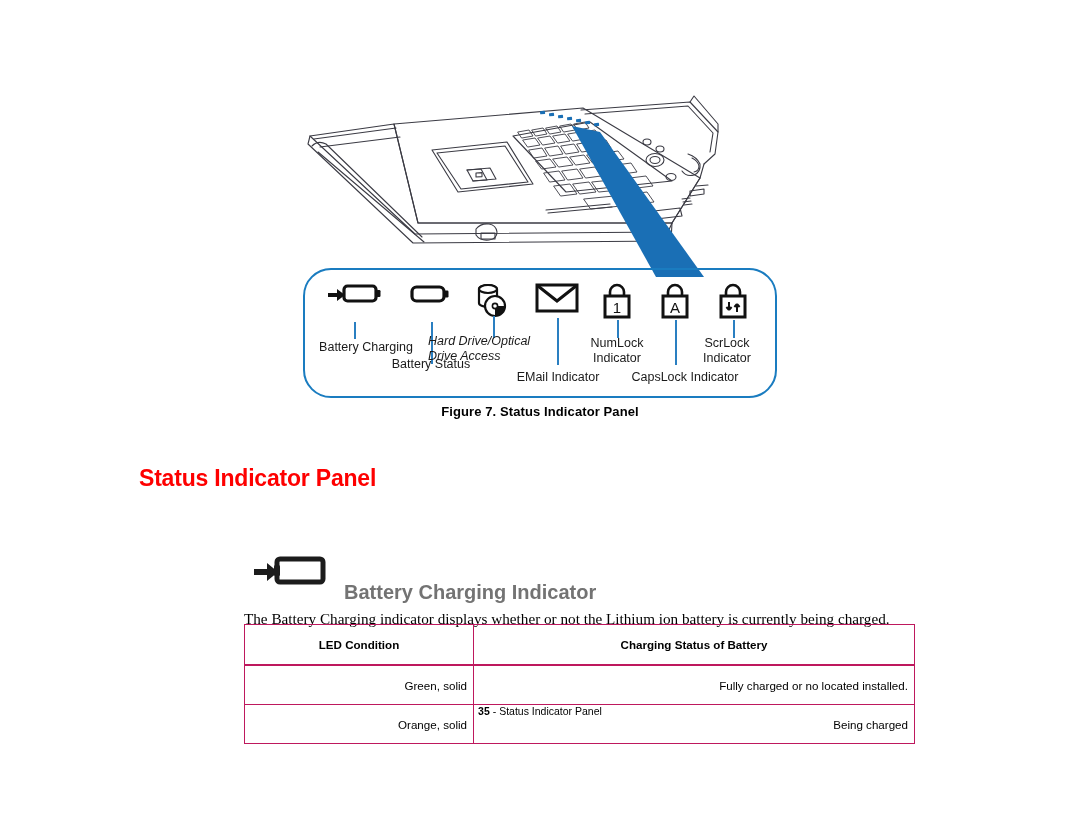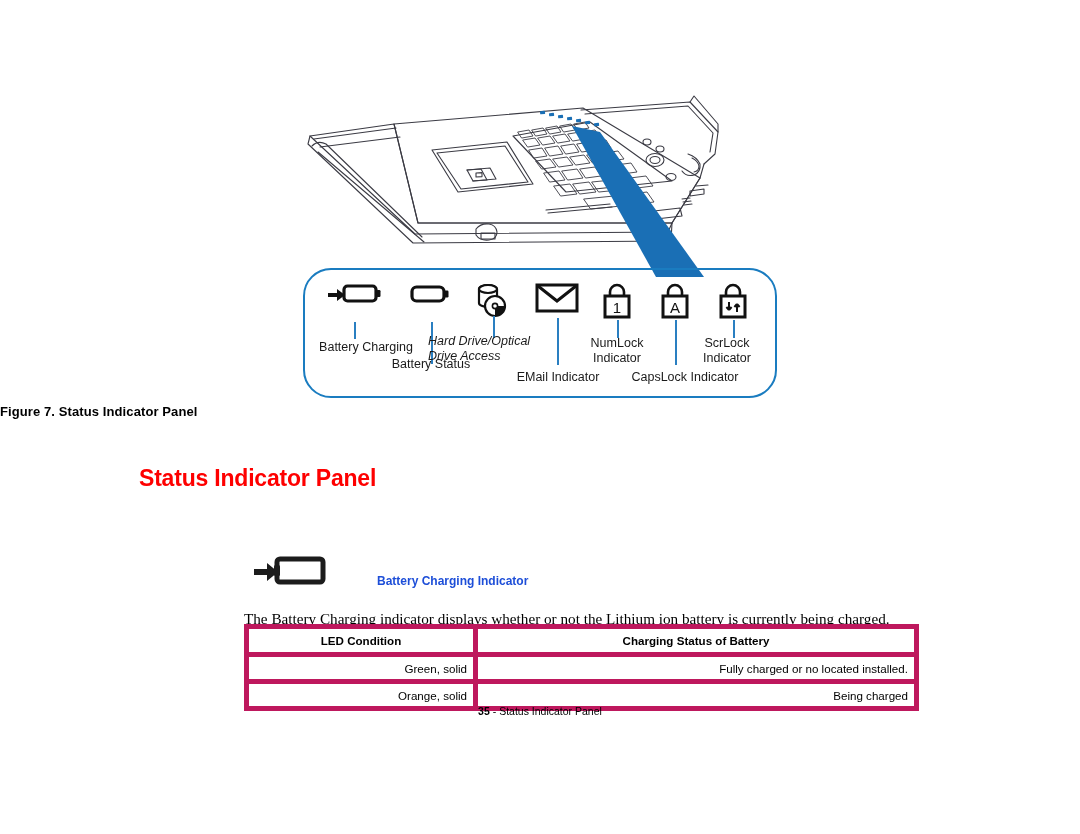--- a/index.html
+++ b/index.html
@@ -73,21 +73,21 @@
     text-align: center;
     transform: translateX(-50%);
   }
 
   
   .figure-caption {
     position: absolute;
     left: 0;
     top: 404px;
     width: 1080px;
-    text-align: left;
+    text-align: center;
     font-family: "Liberation Sans", "DejaVu Sans", sans-serif;
     font-weight: bold;
     font-size: 13px;
     color: #000;
     letter-spacing: 0.1px;
   }
 
   
   .section-heading {
     position: absolute;
@@ -117,44 +117,44 @@
   
   .subhead-icon {
     position: absolute;
     left: 252px;
     top: 556px;
     width: 80px;
     height: 30px;
   }
   .subheading {
     position: absolute;
-    left: 377px;
+    left: 344px;
     top: 564px;
     font-family: "Liberation Sans", "DejaVu Sans", sans-serif;
     font-weight: bold;
-    font-size: 12px;
-    color: #1d4ed8;
+    font-size: 20px;
+    color: #737373;
   }
 
   
   .led-table {
     position: absolute;
     left: 244px;
     top: 624px;
     width: 670px;
     border-collapse: collapse;
     font-family: "Liberation Sans", "DejaVu Sans", sans-serif;
     table-layout: fixed;
   }
   .led-table th,
   .led-table td {
-    border: 5px solid #be185d;
+    border: 1px solid #be185d;
     font-size: 11.6px;
     color: #000;
-    padding: 4px 6px;
+    padding: 12px 6px;
     height: 14px;
   }
   .led-table th {
     text-align: center;
     font-weight: bold;
     height: 15px;
     border-bottom-width: 2px;
   }
   .led-table td { text-align: right; }
   .led-table col.c1 { width: 229px; }

